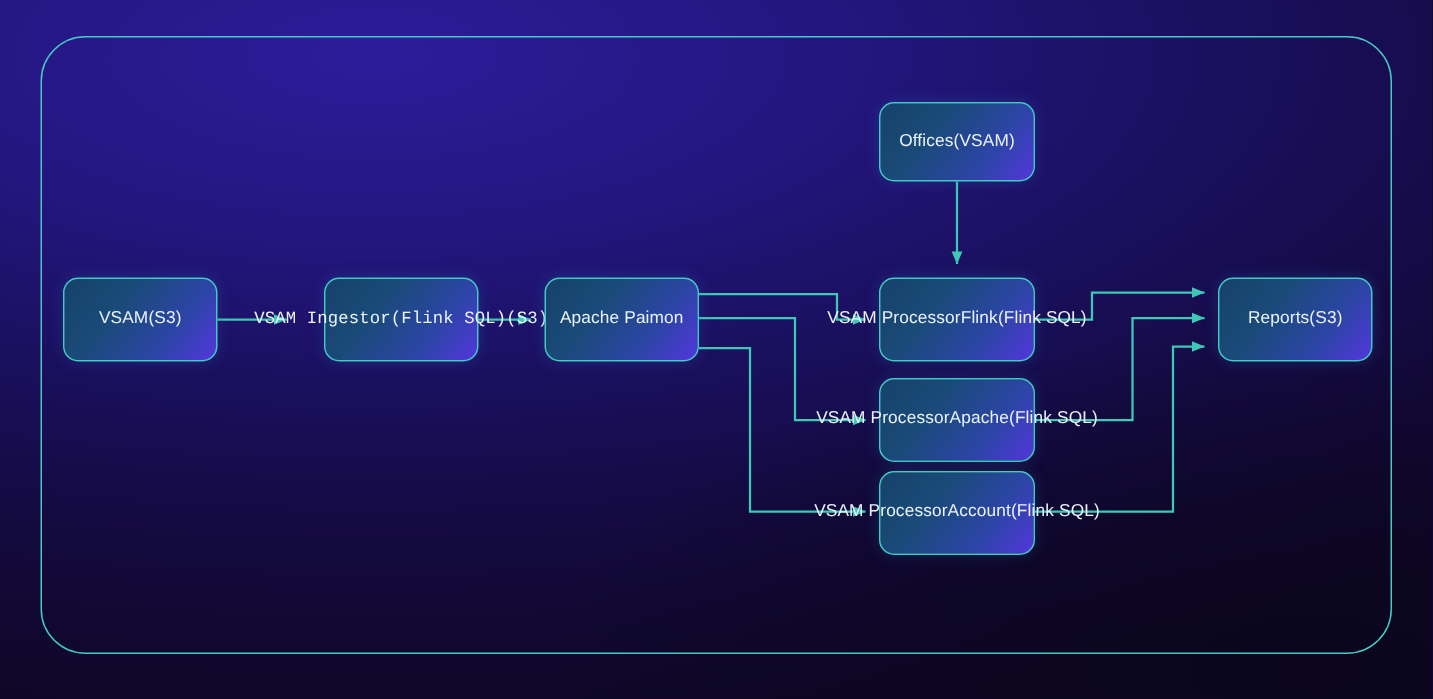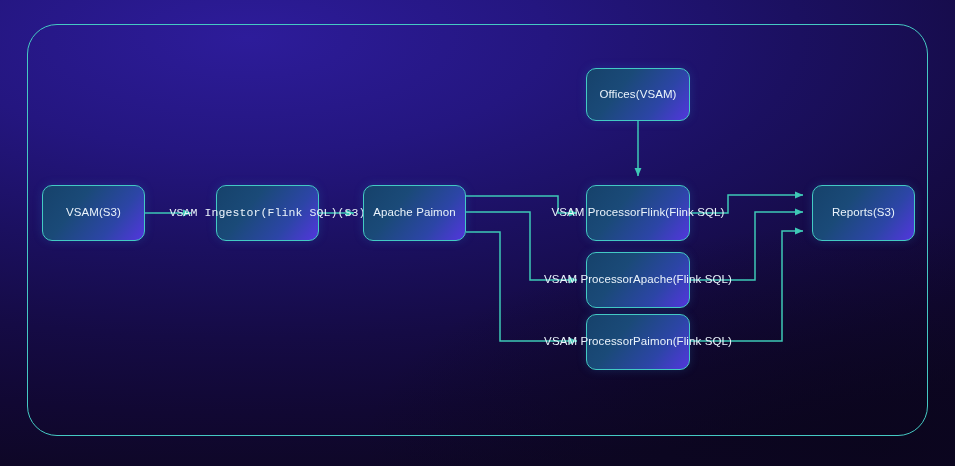--- a/index.html
+++ b/index.html
@@ -128,21 +128,21 @@
   </div>
 
   <div class="node n-agency">
     <div class="ln">VSAM Processor</div>
     <div class="ln">Apache</div>
     <div class="ln">(Flink SQL)</div>
   </div>
 
   <div class="node n-account">
     <div class="ln">VSAM Processor</div>
-    <div class="ln">Paimon</div>
+    <div class="ln">Account</div>
     <div class="ln">(Flink SQL)</div>
   </div>
 
   <div class="node n-reports">
     <div class="ln">Reports</div>
     <div class="ln">(S3)</div>
   </div>
 
 </div>
 

